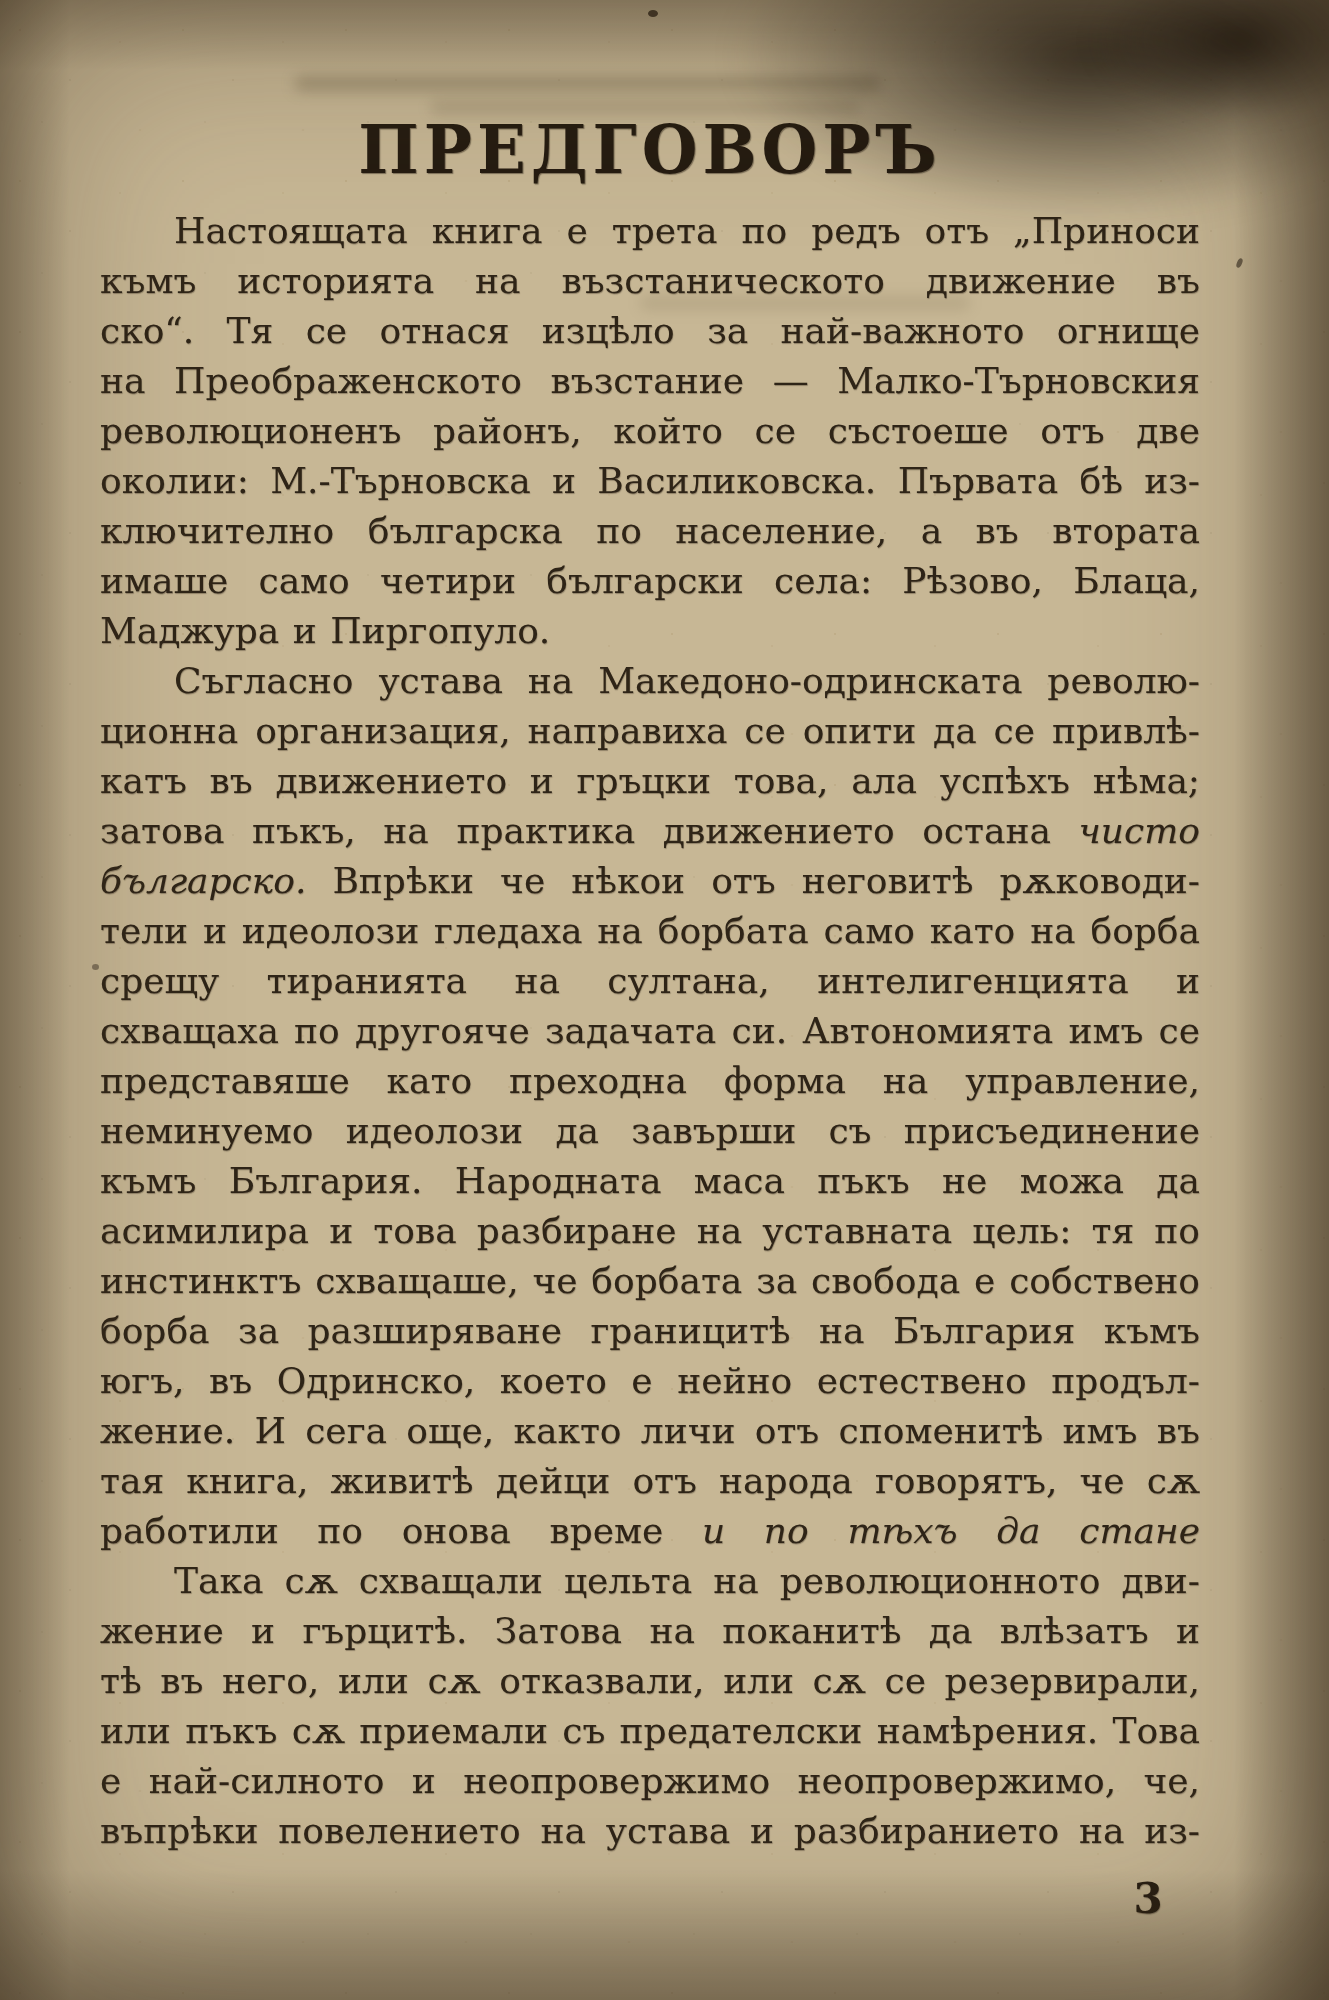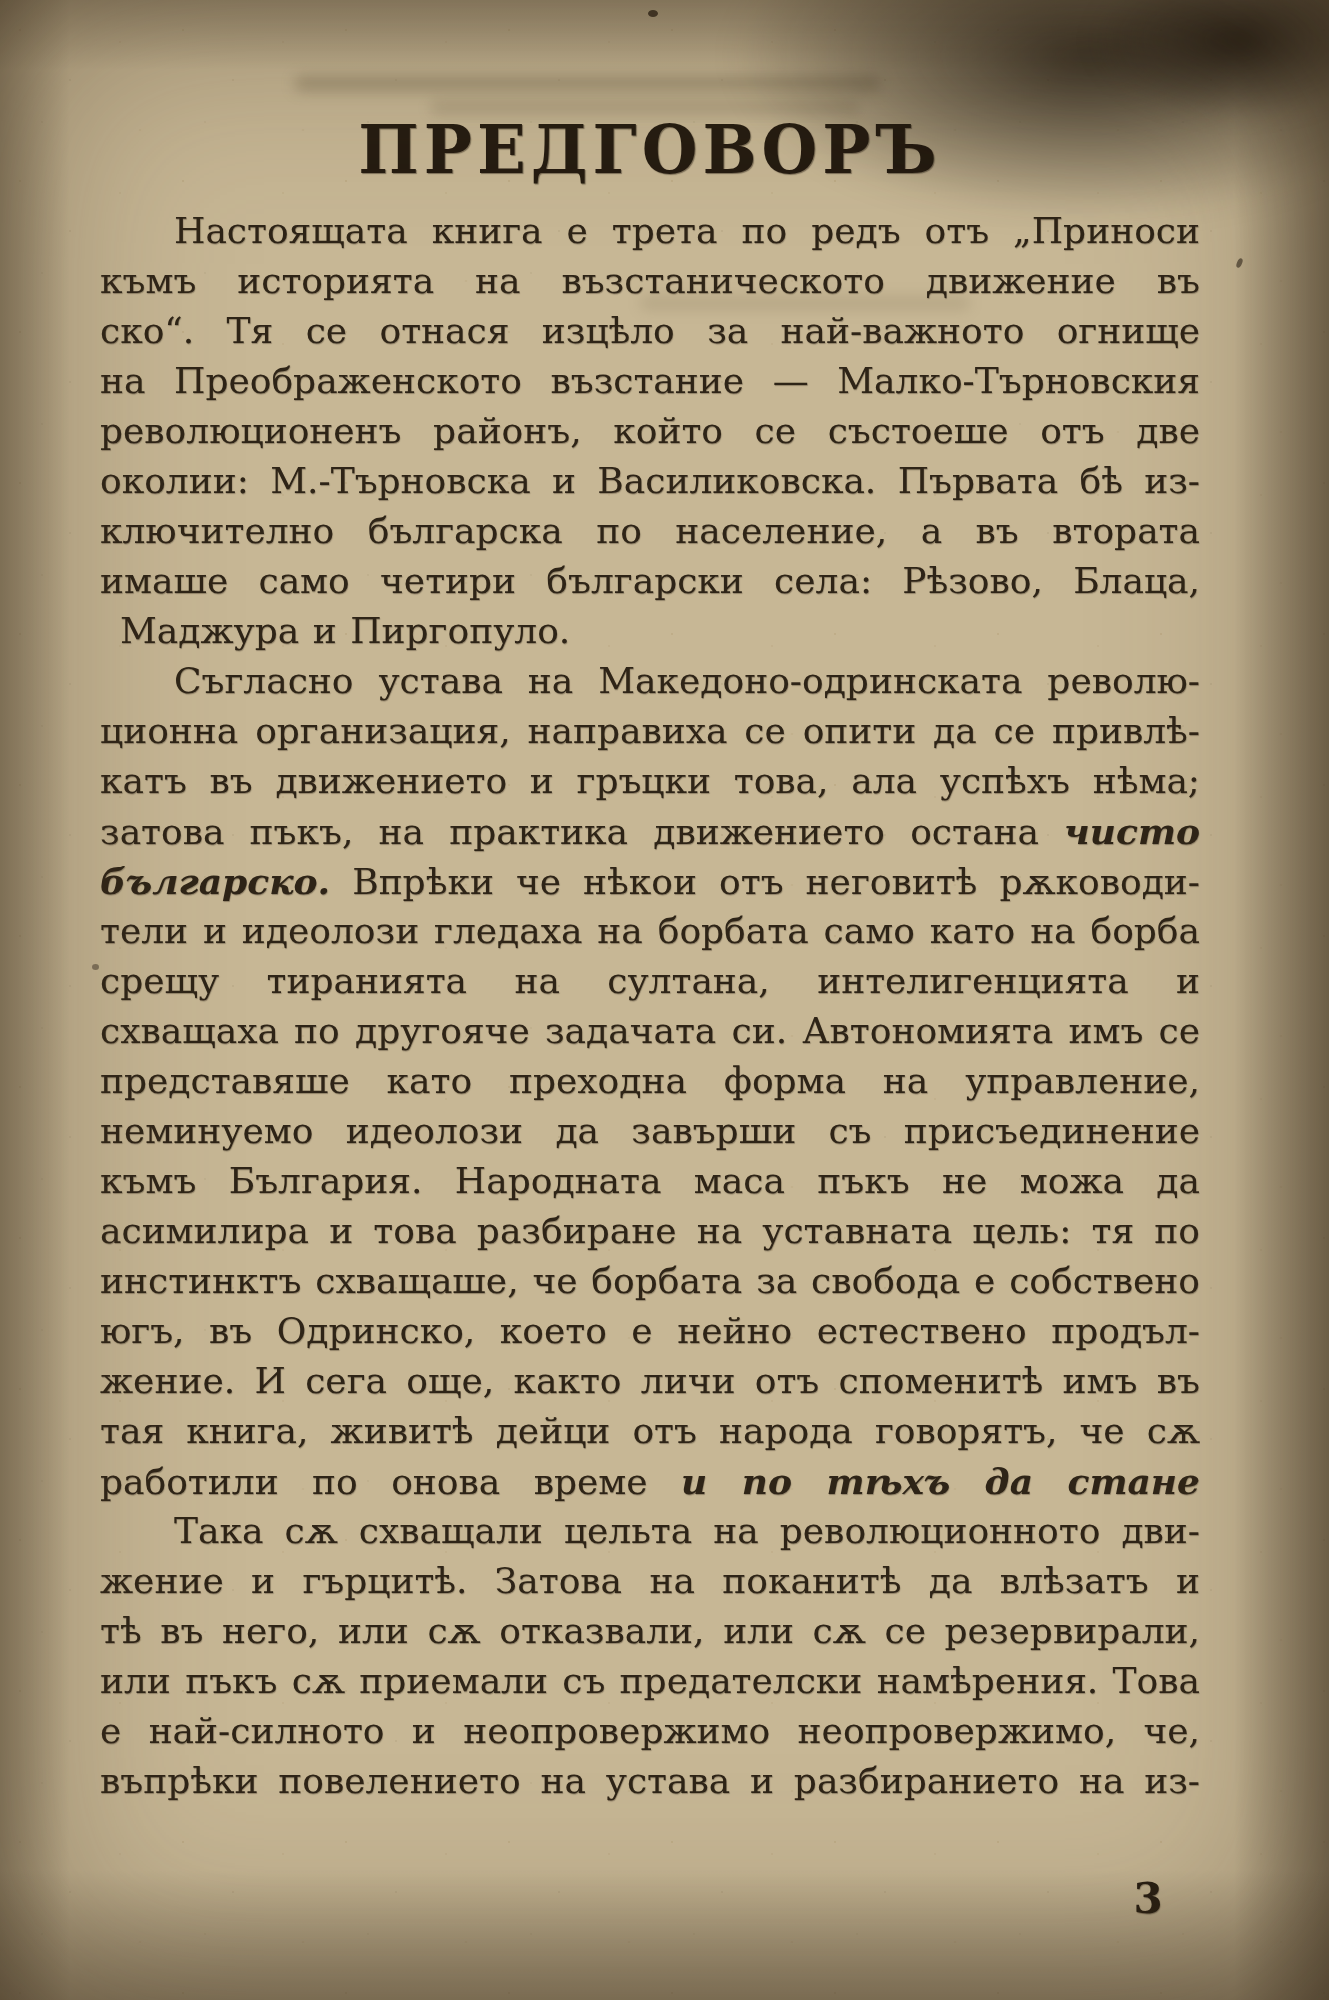--- a/index.html
+++ b/index.html
@@ -101,22 +101,22 @@
     height: 50px;
     line-height: 50px;
     font-size: 36px;
     overflow: hidden;
     text-align: justify;
     text-align-last: justify;
     word-spacing: 2px;
     text-shadow: 0.5px 0.8px 0.9px rgba(42,32,20,.35);
   }
   .line.ind { text-indent: 74px; }
-  .line.end { text-align-last: left; margin-left: 20px; }
-  .line .it { font-style: italic; font-weight: bold; }
+  .line.end { text-align-last: left; }
+  .line .it { font-style: italic; }
 
   .page-number {
     position: absolute;
     left: 1118px; top: 1874px; width: 60px;
     font-size: 42px;
     font-weight: bold;
     text-align: center;
     color: var(--ink-dark, #241b10);
     text-shadow: 0.5px 0.8px 1px rgba(42,32,20,.4);
   }
@@ -148,20 +148,21 @@
       <div class="line"><span>затова пъкъ, на практика движението остана </span><span class="it">чисто</span></div>
       <div class="line"><span class="it">българско.</span><span> Впрѣки че нѣкои отъ неговитѣ рѫководи-</span></div>
       <div class="line"><span>тели и идеолози гледаха на борбата само като на борба</span></div>
       <div class="line"><span>срещу тиранията на султана, интелигенцията и народътъ</span></div>
       <div class="line"><span>схващаха по другояче задачата си. Автономията имъ се</span></div>
       <div class="line"><span>представяше като преходна форма на управление, която</span></div>
       <div class="line"><span>неминуемо идеолози да завърши съ присъединение</span></div>
       <div class="line"><span>къмъ България. Народната маса пъкъ не можа да</span></div>
       <div class="line"><span>асимилира и това разбиране на уставната цель: тя по</span></div>
       <div class="line"><span>инстинктъ схващаше, че борбата за свобода е собствено</span></div>
+      <div class="line"><span>борба за разширяване границитѣ на България къмъ</span></div>
       <div class="line"><span>югъ, въ Одринско, което е нейно естествено продъл-</span></div>
       <div class="line"><span>жение. И сега още, както личи отъ споменитѣ имъ въ</span></div>
       <div class="line"><span>тая книга, живитѣ дейци отъ народа говорятъ, че сѫ</span></div>
       <div class="line"><span>работили по онова време </span><span class="it">и по тѣхъ да стане българско.</span></div>
       <div class="line ind"><span>Така сѫ схващали цельта на революционното дви-</span></div>
       <div class="line"><span>жение и гърцитѣ. Затова на поканитѣ да влѣзатъ и</span></div>
       <div class="line"><span>тѣ въ него, или сѫ отказвали, или сѫ се резервирали,</span></div>
       <div class="line"><span>или пъкъ сѫ приемали съ предателски намѣрения. Това</span></div>
       <div class="line"><span>е най-силното и неопровержимо неопровержимо, че,</span></div>
       <div class="line"><span>въпрѣки повелението на устава и разбиранието на из-</span></div>

